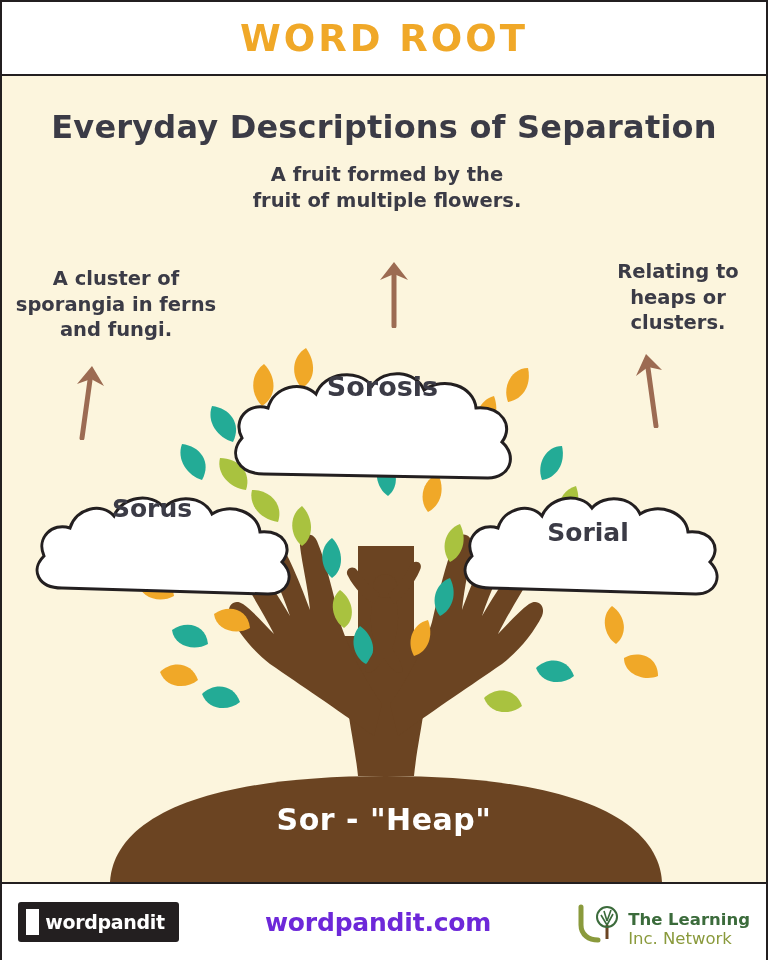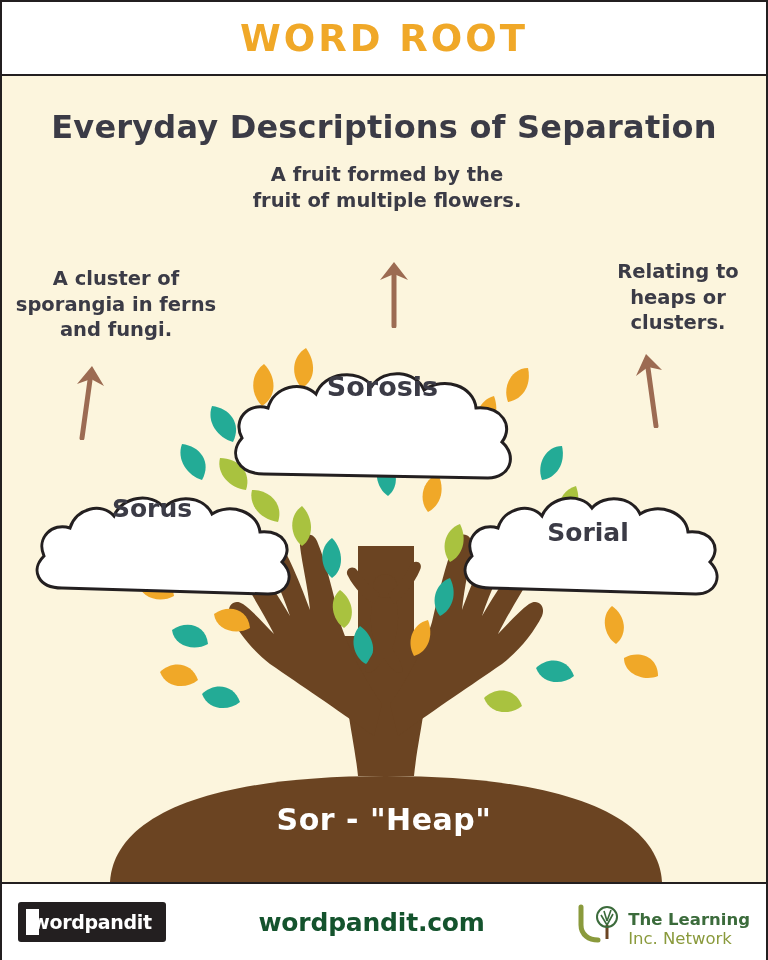--- a/index.html
+++ b/index.html
@@ -147,39 +147,40 @@
   }
   .brand-badge {
     position: relative;
     width: 148px;
     height: 40px;
     background: #231f20;
     border-radius: 3px;
     display: flex;
     align-items: center;
     justify-content: center;
+    padding-left: 13px;
   }
   .brand-badge .wp-text {
     color: #ffffff;
     font-weight: bold;
     font-size: 19px;
     letter-spacing: -0.3px;
   }
   .brand-badge .wp-block {
     position: absolute;
     left: 8px;
     top: 7px;
     width: 13px;
     height: 26px;
     background: #ffffff;
   }
   .footer-site {
     font-weight: bold;
     font-size: 25px;
-    color: #14532d;
+    color: #6d28d9;
     letter-spacing: -0.2px;
   }
   .tln {
     display: flex;
     align-items: center;
     gap: 7px;
   }
   .tln-text {
     line-height: 1.12;
     margin-top: 15px;

